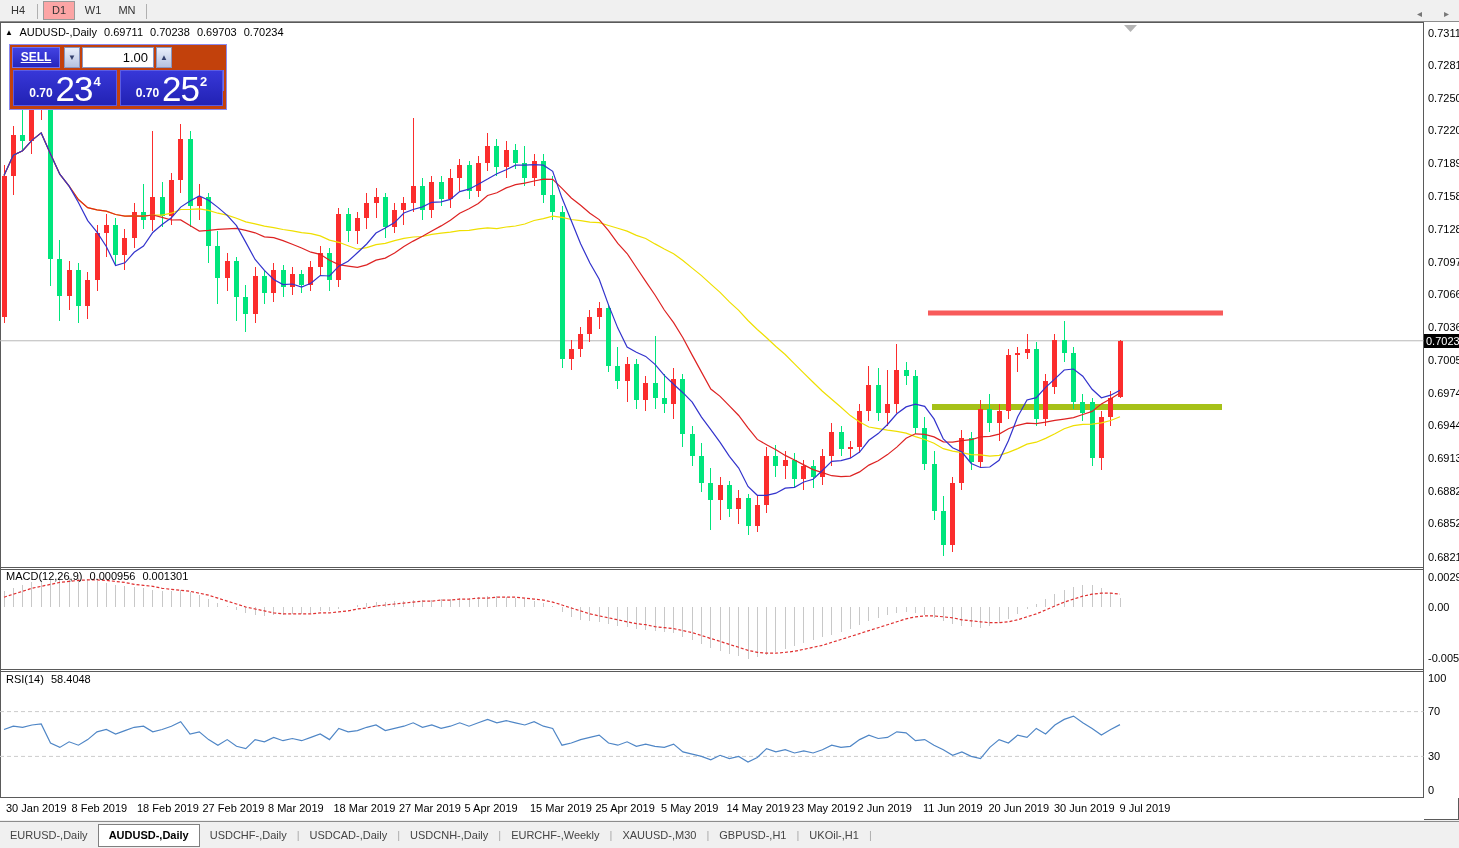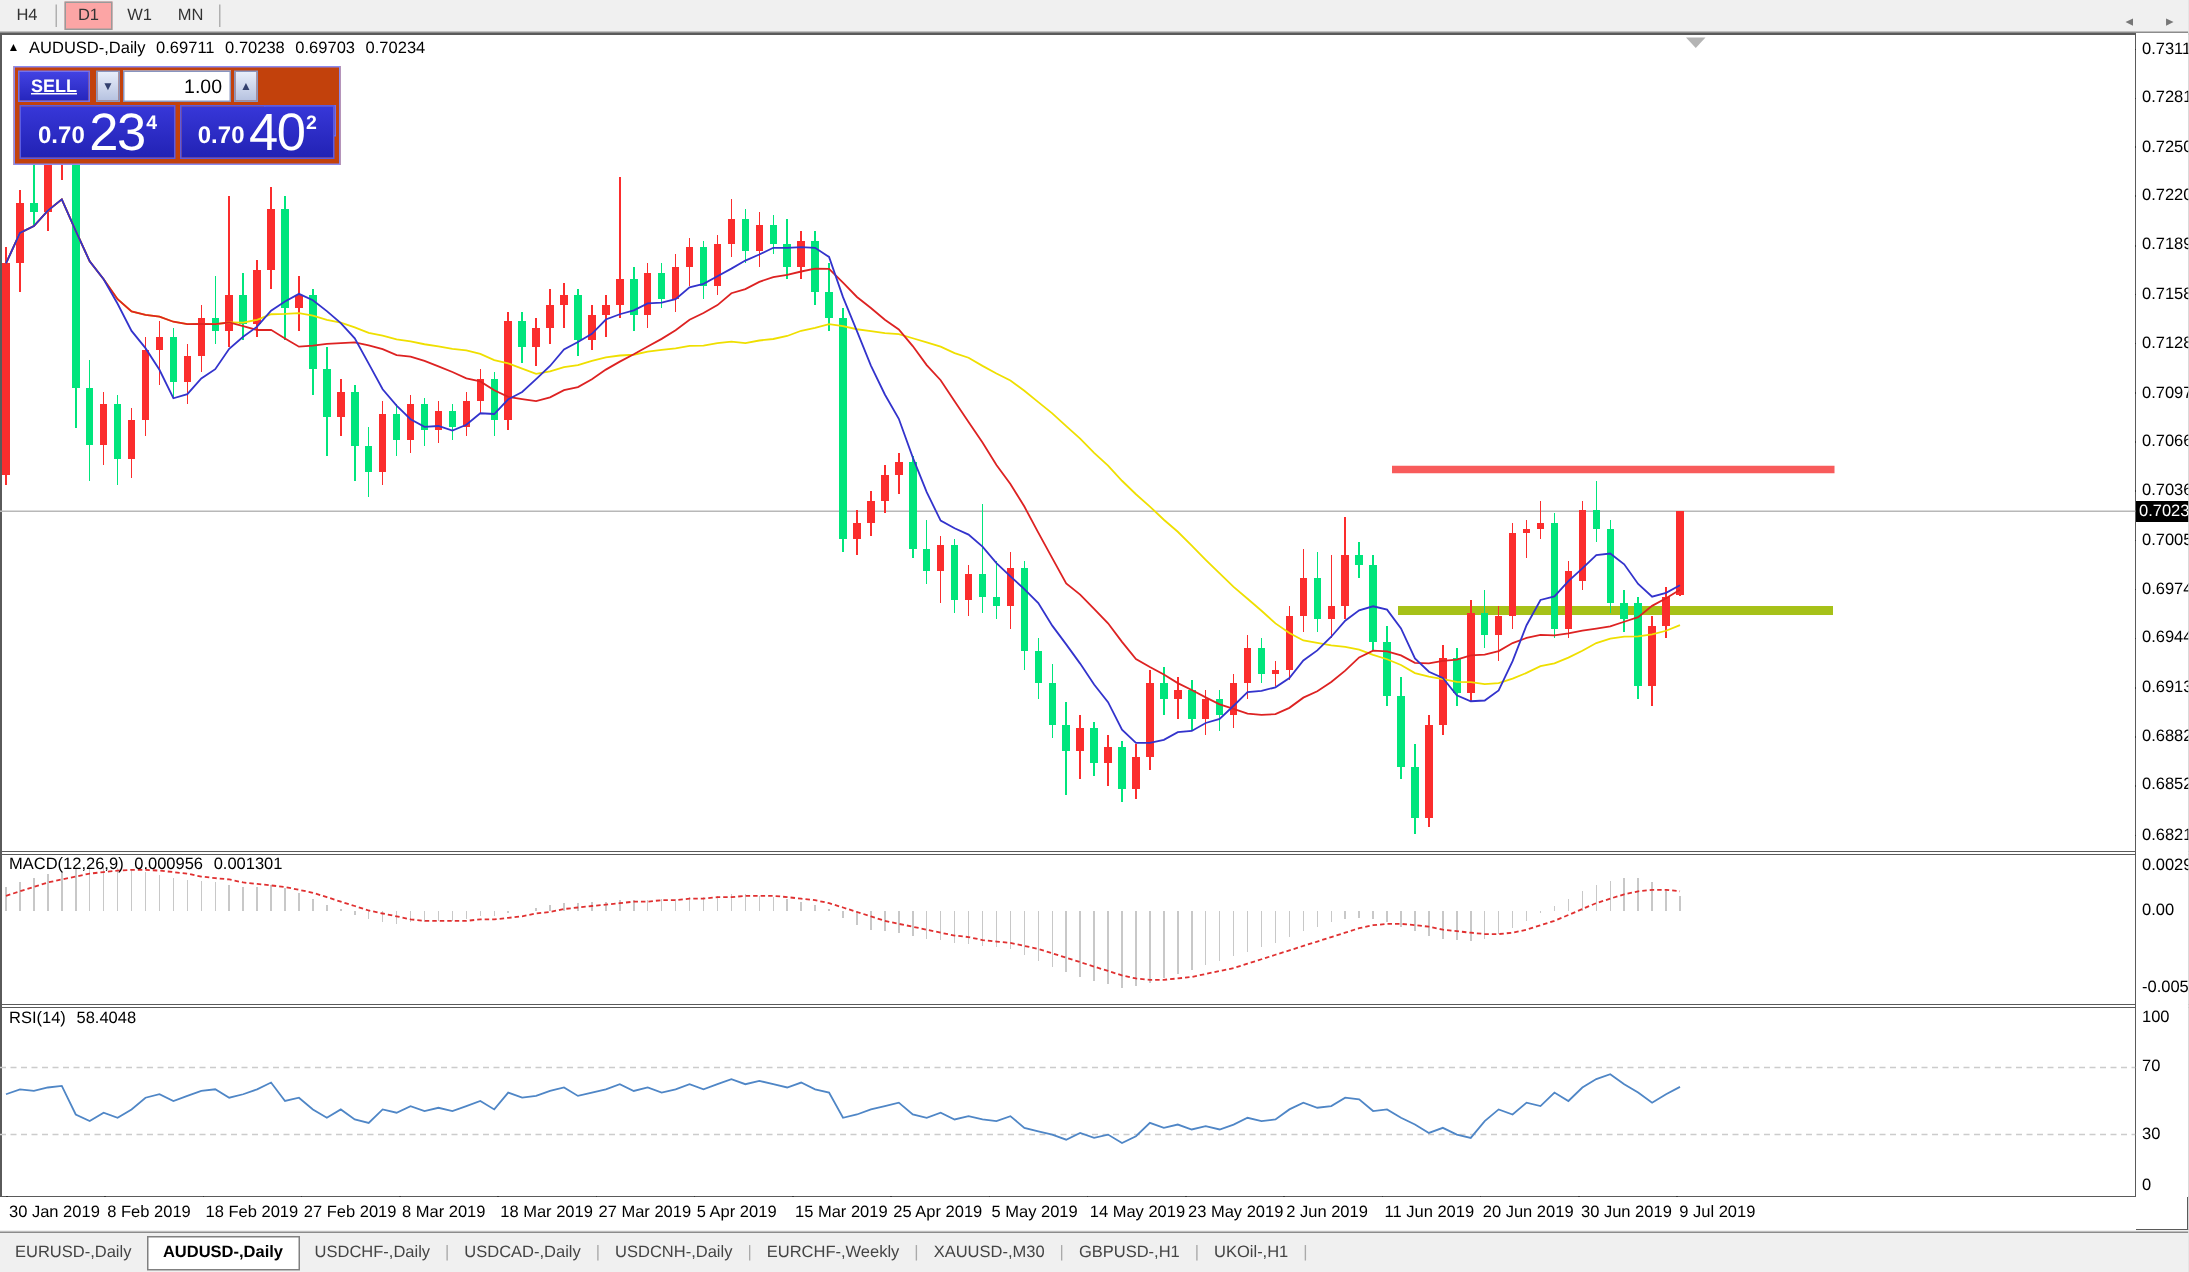--- a/index.html
+++ b/index.html
@@ -36,21 +36,21 @@
   .tp-step.down{left:54px;}
   .tp-step.up{left:146px;}
   .tp-lot{position:absolute;left:72px;top:2px;width:72px;height:21px;background:#fff;
           border:1px solid #8895c0;text-align:right;font-size:13px;padding:0 5px 0 0;
           font-family:"Liberation Sans",sans-serif;}
   .tp-tile{position:absolute;top:25px;height:36px;background:linear-gradient(#3737d8,#2222b4);
            border:1px solid #5b5be2;color:#fff;display:flex;align-items:flex-end;
            justify-content:center;cursor:pointer;}
   .tp-tile.sell{left:3px;width:104px;}
   .tp-tile.buy{left:110px;width:103px;}
-  .tp-tile .sm{font-size:16px;font-weight:bold;margin:0 3px 5px 0;}
+  .tp-tile .sm{font-size:12px;font-weight:bold;margin:0 3px 5px 0;}
   .tp-tile .bg{font-size:35px;line-height:33px;letter-spacing:-1px;}
   .tp-tile .sup{font-size:13px;font-weight:bold;align-self:flex-start;margin:3px 0 0 1px;}
   
   .axis-right{position:absolute;left:1424px;top:0;width:35px;height:776px;background:#fff;z-index:4;}
   .axis-label{position:absolute;left:4px;height:13px;line-height:13px;white-space:nowrap;}
   .price-tag{position:absolute;left:0;width:35px;height:14px;line-height:14px;background:#000;
              color:#fff;text-align:left;padding-left:2px;z-index:5;}
   .date-axis{position:absolute;left:0;top:776px;width:1424px;height:22px;background:#fff;}
   .date-label{position:absolute;top:4px;white-space:nowrap;text-align:right;}
   
@@ -507,21 +507,21 @@
       <input class="tp-lot" value="1.00" style="">
       <div class="tp-step up"><span>▲</span></div>
       <div class="tp-btn tp-buy"><span class="lbl">BUY</span></div>
       <div class="tp-tile sell">
         <span class="sm">0.70</span>
         <span class="bg">23</span>
         <span class="sup">4</span>
       </div>
       <div class="tp-tile buy">
         <span class="sm">0.70</span>
-        <span class="bg">40</span>
+        <span class="bg">25</span>
         <span class="sup">2</span>
       </div>
     </div>
 
     <div class="pane-label" style="left:6px;top:548px;">
       <span>MACD(12,26,9)</span>
       <span>0.000956</span>
       <span>0.001301</span>
     </div>
     <div class="pane-label" style="left:6px;top:651px;">

